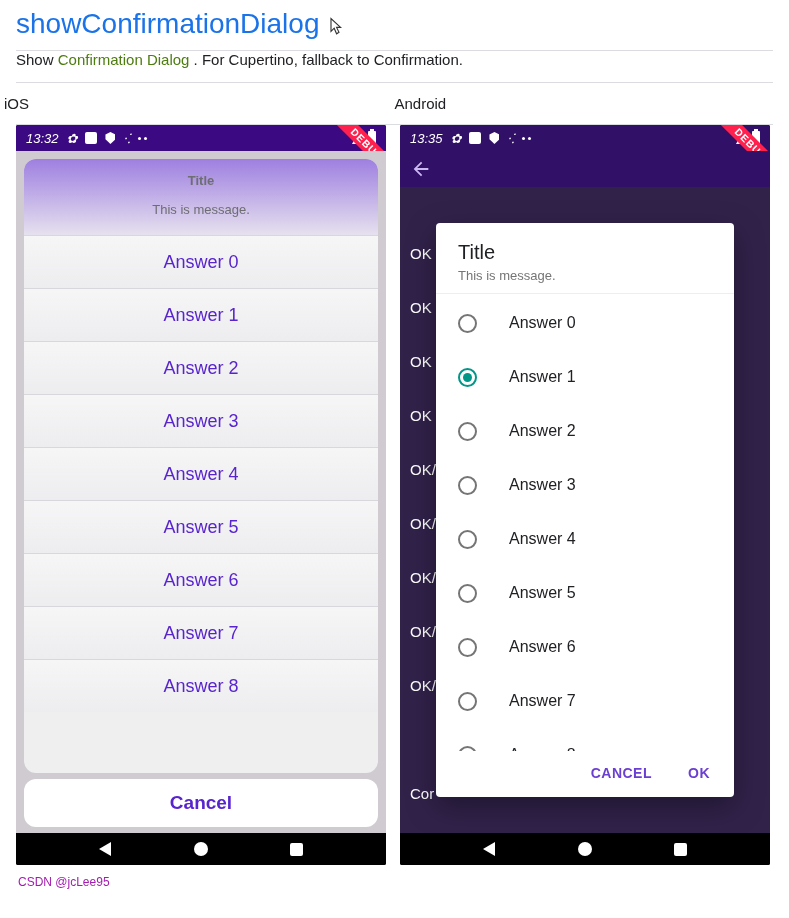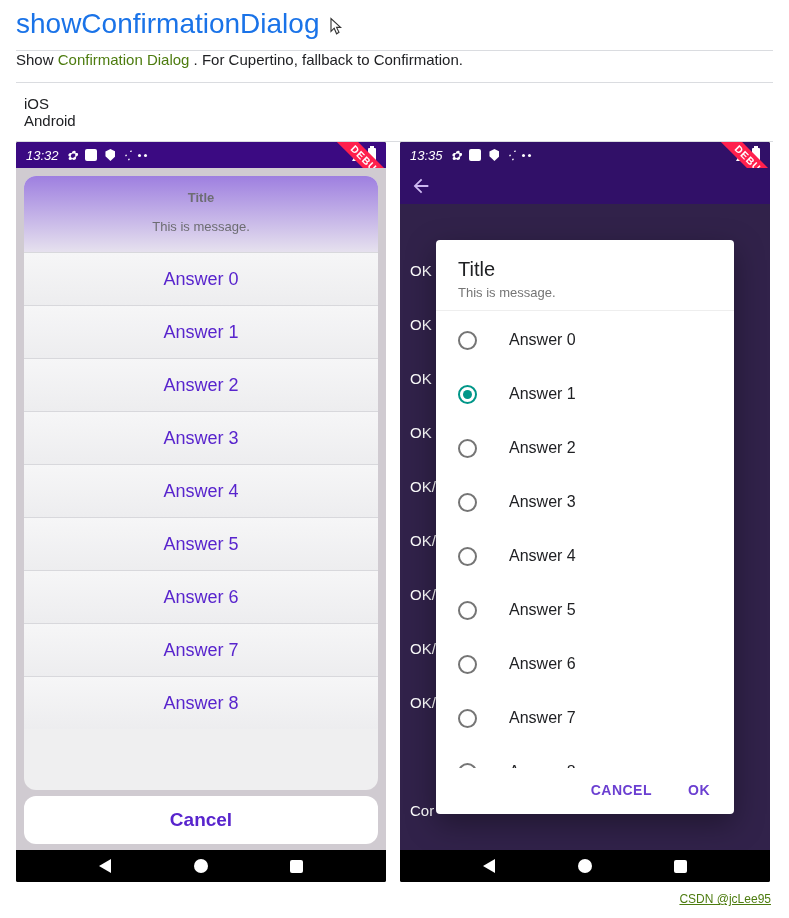--- a/index.html
+++ b/index.html
@@ -4,21 +4,21 @@
   <style>
     * { box-sizing: border-box; margin: 0; padding: 0; }
     body { font-family: -apple-system, "Helvetica Neue", Arial, sans-serif; color: #202124; width: 789px; }
 
     .doc-title { color: #1a73e8; font-size: 28px; font-weight: 400; padding: 8px 16px 10px; }
     .cursor { display:inline-block; width:16px; height:18px; position:relative; top:3px; }
     .doc-desc { padding: 0 16px 14px; font-size: 15px; color: #202124; }
     .doc-link { color: #4d7c0f; text-decoration: none; }
     .divider { border: none; border-top: 1px solid #dadce0; margin: 0 16px; }
 
-    .plat-row { display: flex; padding: 12px 24px; flex-direction: column; }
+    .plat-row { display: flex; padding: 12px 4px; }
     .plat-col { flex: 1; font-size: 15px; color: #202124; }
 
     .screens { display: flex; gap: 14px; padding: 0 16px 6px; }
     .device { width: 370px; height: 740px; background: #000; position: relative; overflow: hidden; border-radius: 2px; }
 
     
     .statusbar { position: absolute; top:0; left:0; right:0; height: 26px; background: #3b0a82; color:#fff; font-size:13px; display:flex; align-items:center; padding:0 10px; justify-content:space-between; font-weight:500;font-style:italic; }
     .statusbar.andr { background:#311068; }
     .sb-left { display:flex; align-items:center; gap:8px; }
     .sb-right { display:flex; align-items:center; gap:4px; }
@@ -62,21 +62,21 @@
     .radio.sel::after { content:""; position:absolute; top:3px; left:3px; width:9px; height:9px; background:#009688; border-radius:50%; }
     .and-actions { display:flex; justify-content:flex-end; gap:36px; padding:14px 24px 16px; }
     .and-btn { color:#6b3fd1; font-size:14px; font-weight:600; letter-spacing:0.5px; }
 
     
     .navbar { position:absolute; bottom:0; left:0; right:0; height:32px; background:#000; display:flex; align-items:center; justify-content:space-evenly; }
     .nav-tri { width:0;height:0;border-top:7px solid transparent;border-bottom:7px solid transparent;border-right:12px solid #fff; }
     .nav-circ { width:14px;height:14px;border-radius:50%;background:#fff; }
     .nav-sq { width:13px;height:13px;background:#fff;border-radius:2px; }
 
-    .watermark { text-align:right; font-size:12px; color:#4d7c0f; padding:4px 18px 10px;text-decoration:underline; }
+    .watermark { text-align:left; font-size:12px; color:#a21caf; padding:4px 18px 10px; }
   </style>
 </head>
 <body>
 
 <h1 class="doc-title">
   <span>showConfirmationDialog</span>
   <span class="cursor">
     <svg viewBox="0 0 20 24" fill="none" stroke="#333" stroke-width="1.4">
         <path d="M5 2 L5 18 L9 14 L12 21 L15 19 L12 13 L17 13 Z" fill="#fff"></path>
       </svg>

